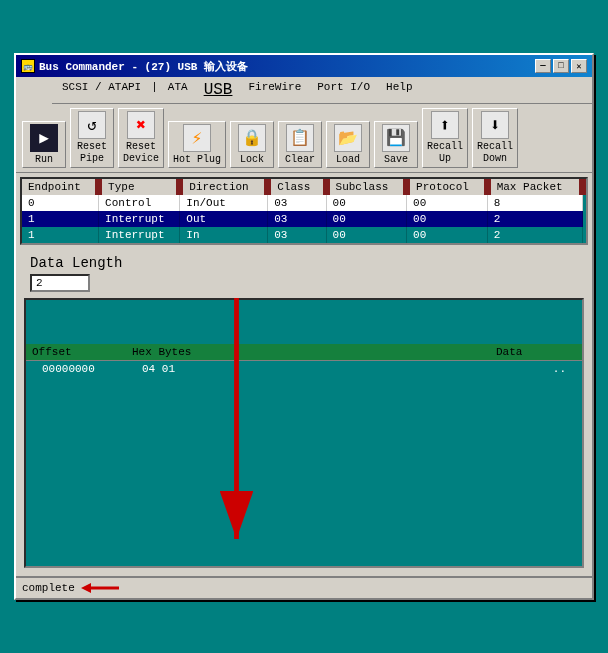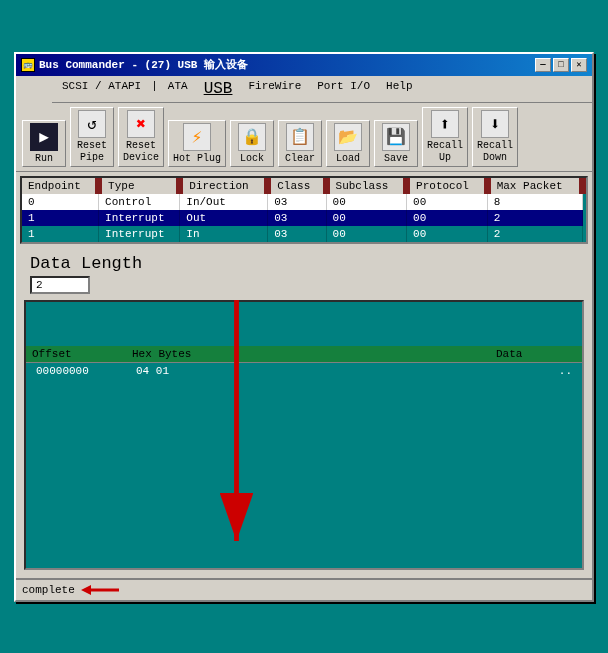--- a/index.html
+++ b/index.html
@@ -148,21 +148,21 @@
     .row-default { background: #ffffff; }
     .row-selected-blue { background: #000080; color: #ffffff !important; }
     .row-selected-blue td { color: #ffffff; }
     .row-teal { background: #008080; color: #ffffff; }
     .row-teal td { color: #ffffff; }
     .data-length-section {
       padding: 6px 10px;
       background: #d4d0c8;
     }
     .data-length-label {
-      font-size: 17px;
+      font-size: 14px;
       margin-bottom: 3px;
     }
     .data-length-input {
       width: 60px;
       border: 2px inset #808080;
       background: #ffffff;
       padding: 1px 4px;
       font-size: 11px;
       font-family: 'Courier New', monospace;
     }
@@ -177,21 +177,21 @@
       display: flex;
       padding: 2px 6px;
       font-size: 11px;
       border-bottom: 1px solid #808080;
       margin-top: 44px;
     }
     .hex-header-offset { width: 100px; }
     .hex-header-bytes { flex: 1; }
     .hex-header-data { width: 80px; text-align: left; }
     .hex-content {
-      padding: 2px 10px;
+      padding: 2px 16px;
       color: #ffffff;
       font-size: 11px;
       font-family: 'Courier New', monospace;
     }
     .hex-row {
       display: flex;
     }
     .hex-offset { width: 100px; }
     .hex-bytes { flex: 1; }
     .hex-data { width: 80px; text-align: right; }

